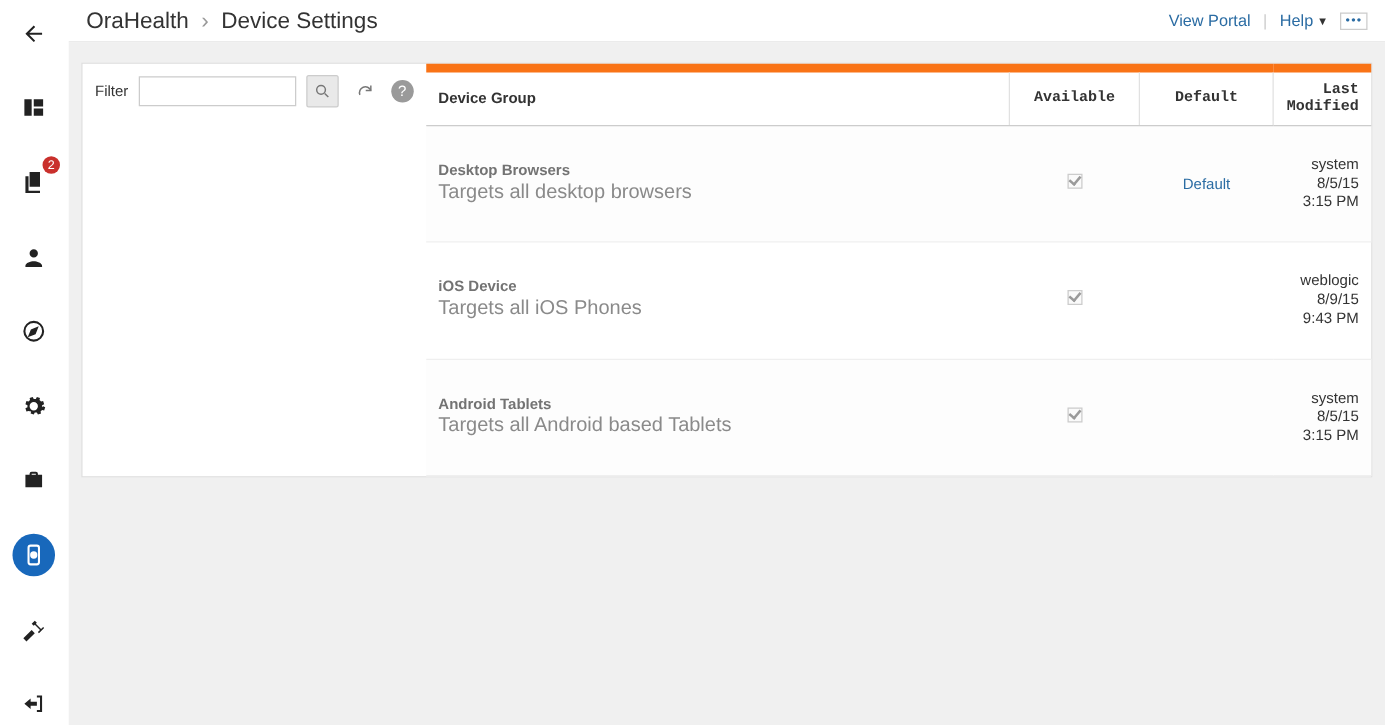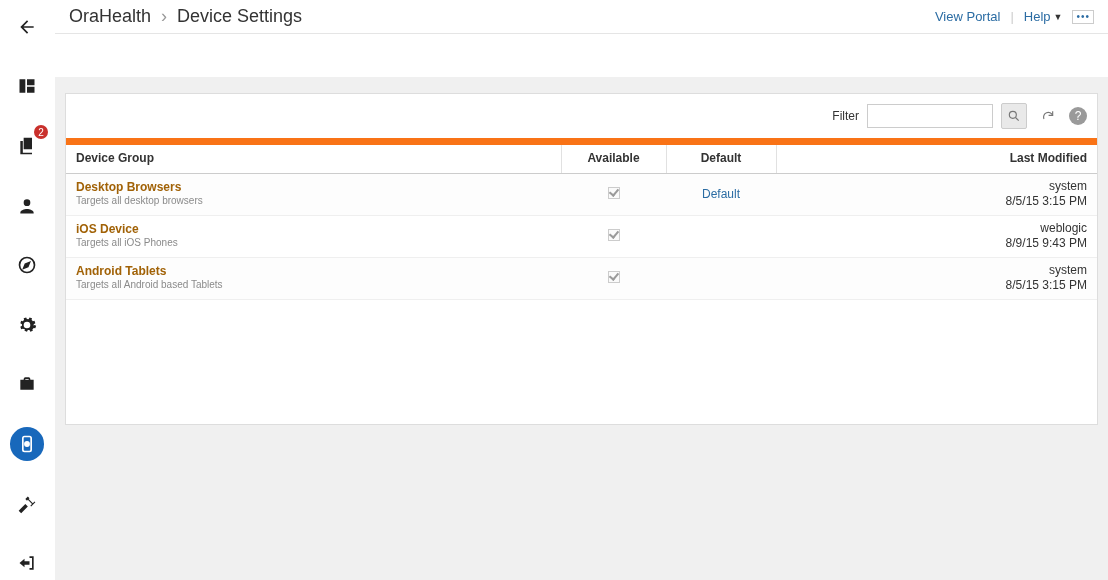--- a/index.html
+++ b/index.html
@@ -7,58 +7,58 @@
   .root { display: flex; height: 100%; }
 
   
   .sidebar { width: 55px; background: #fff; display: flex; flex-direction: column; align-items: center; padding-top: 10px; gap: 26px; border-right: 1px solid transparent; }
   .sidebar .nav-btn { width: 34px; height: 34px; display: flex; align-items: center; justify-content: center; border-radius: 50%; cursor: pointer; color: #222; position: relative; }
   .sidebar .nav-btn.active { background: #1868bb; color: #fff; }
   .sidebar .nav-btn svg { width: 20px; height: 20px; }
   .badge { position: absolute; top: -4px; right: -4px; background: #c9302c; color: #fff; font-size: 10px; border-radius: 50%; width: 14px; height: 14px; display: flex; align-items: center; justify-content: center; }
 
   
-  .main { flex: 1; display: flex; flex-direction: column; gap: 43px; }
+  .main { flex: 1; display: flex; flex-direction: column; }
 
   
   .topbar { height: 34px; padding: 0 14px; display: flex; align-items: center; justify-content: space-between; border-bottom: 1px solid #e5e5e5; }
   .breadcrumb { display: flex; align-items: center; gap: 10px; font-size: 18px; color: #333; }
   .breadcrumb a { color: #333; text-decoration: none; }
   .breadcrumb .sep { color: #999; }
   .top-links { display: flex; align-items: center; gap: 10px; font-size: 13px; }
   .top-links a { color: #2b6ca3; text-decoration: none; cursor: pointer; }
   .top-links .divider { color: #ccc; }
   .help { display: inline-flex; align-items: center; gap: 3px; }
   .caret { font-size: 9px; color: #333; }
   .dots-box { border:1px solid #ccc; padding:0 3px; height:14px; display:flex; align-items:center; color:#2b6ca3; letter-spacing:1px; font-size:10px; cursor:pointer;}
 
   
   .content { flex: 1; padding: 16px 10px 10px 10px; background: #f0f0f0; }
-  .panel { background: #fff; border: 1px solid #ddd; border-top: 1px solid #ddd; height: 332px; display: flex; flex-direction: column; }
+  .panel { background: #fff; border: 1px solid #ddd; border-top: 1px solid #ddd; height: 332px; display: flex; flex-direction: row; }
 
   .filterbar { height: 44px; display: flex; align-items: center; justify-content: flex-end; gap: 8px; padding: 0 10px; }
   .filterbar label { color: #333; font-size: 12px; }
   .filter-input { width: 126px; height: 24px; border: 1px solid #ccc; font-size: 12px; padding: 0 4px; }
   .iconbtn { width: 26px; height: 26px; border: 1px solid #ccc; background: #f5f5f5; display: flex; align-items: center; justify-content: center; cursor: pointer; color: #777; border-radius: 2px; }
   .iconbtn.search { background: #e9e9e9; }
   .iconbtn svg { width: 14px; height: 14px; }
   .help-circle { width:18px; height:18px; border-radius:50%; background:#9a9a9a; color:#fff; font-size:12px; display:flex; align-items:center; justify-content:center;}
 
   
   table { width: 100%; border-collapse: collapse; }
   thead th { font-size: 12px; text-align: left; font-weight: bold; color: #333; padding: 6px 10px 8px 10px; border-bottom: 1px solid #ccc; border-top: 7px solid #f97316;}
   thead th.center { text-align: center; }
   thead th.right { text-align: right; }
-  thead th + th { border-left: 1px solid #e1e1e1; }
+  thead th + th { border-left: 1px solid #e1e1e1; font-family: Liberation Mono, monospace; }
   tbody tr { border-bottom: 1px solid #efefef; }
   tbody td { padding: 5px 10px 6px 10px; vertical-align: middle; }
   td.center { text-align: center; }
   td.right { text-align: right; }
-  .dg-name { color: #a16207; font-weight: bold; font-size: 12px; line-height: 1.25; }
-  .dg-desc { color: #8a8a8a; font-size: 10px; line-height: 1.25; }
+  .dg-name { color: #737373; font-weight: bold; font-size: 12px; line-height: 1.25; }
+  .dg-desc { color: #8a8a8a; font-size: 16px; line-height: 1.25; }
   tbody tr:nth-child(odd) { background: #fdfdfd; }
   .row-link { color: #2b6ca3; cursor: pointer; }
   .meta-line { font-size: 12px; color: #333; line-height: 1.25; }
 
   .chk { width: 12px; height: 12px; border: 1px solid #bbb; display: inline-block; position: relative; background:#fafafa; }
   .chk.checked::after { content: ""; position: absolute; left: 2px; top: -1px; width: 4px; height: 7px; border: solid #9a9a9a; border-width: 0 2px 2px 0; transform: rotate(40deg);} 
   .chk.disabled { border-color: #ccc; }
 
 </style>
 </head>

